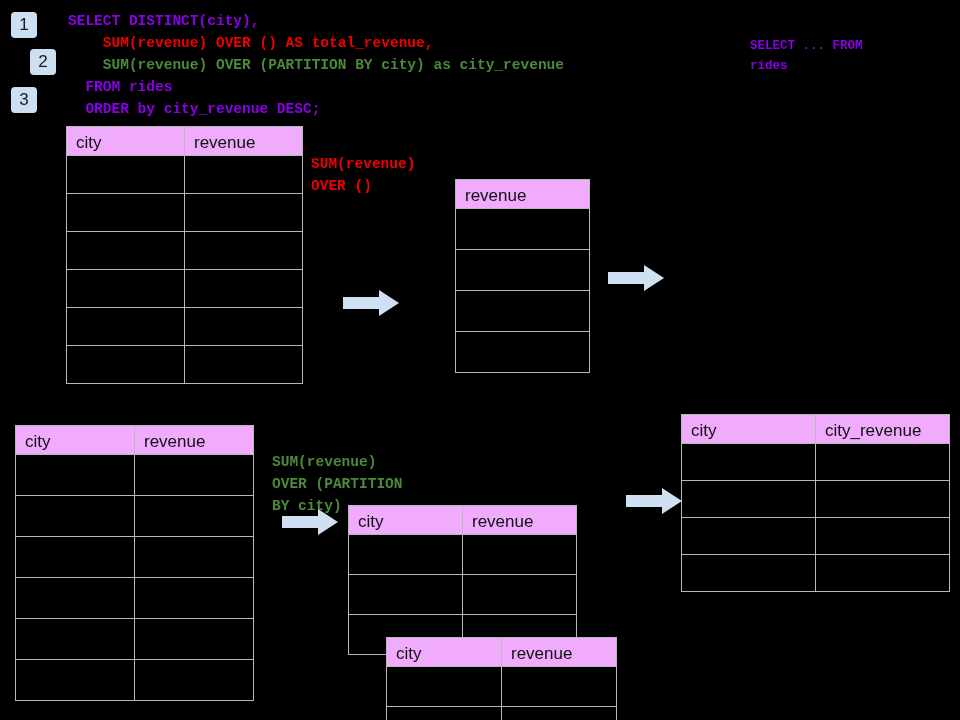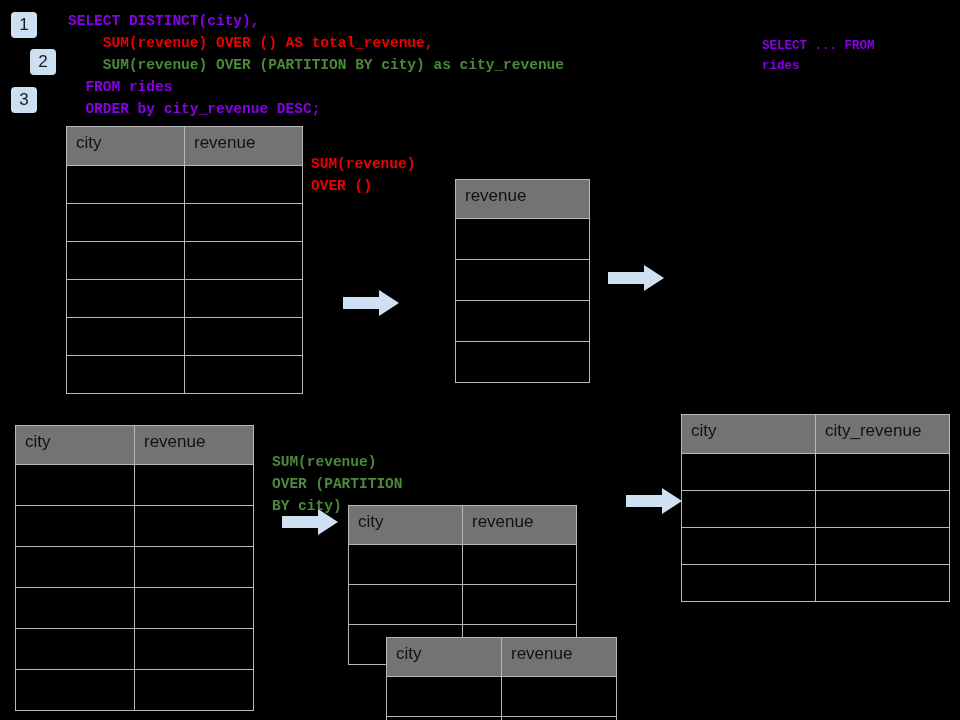--- a/index.html
+++ b/index.html
@@ -49,21 +49,20 @@
 
   #sql-side {
     position: absolute;
     left: 750px; top: 36px;
     font-family: "Liberation Mono", monospace;
     font-size: 12.5px;
     line-height: 20px;
     font-weight: bold;
     white-space: pre;
     color: #8a00e6;
-    margin-left: 12px;
   }
 
   
   .annot {
     position: absolute;
     font-family: "Liberation Mono", monospace;
     font-size: 14.5px;
     line-height: 22px;
     font-weight: bold;
     white-space: pre;
@@ -79,27 +78,27 @@
     background: #000;
     table-layout: fixed;
   }
   .tbl td {
     border: 1px solid #b8b8b8;
     padding: 0;
     background: #000000;
   }
   .tbl th {
     border: 1px solid #b8b8b8;
-    background: #737373;
+    background: #f0abfc;
     color: #111111;
     font-family: "Liberation Sans", sans-serif;
     font-size: 17px;
     font-weight: normal;
     text-align: left;
-    padding: 6px 0 12px 9px;
+    padding: 6px 0 2px 9px;
   }
 
   #tbl-rides      { left: 66px;  top: 126px; }
   #tbl-rides th, #tbl-rides td { width: 118px; }
   #tbl-rides td   { height: 38px; }
 
   #tbl-total      { left: 455px; top: 179px; }
   #tbl-total th, #tbl-total td { width: 134px; }
   #tbl-total td   { height: 41px; }
 

